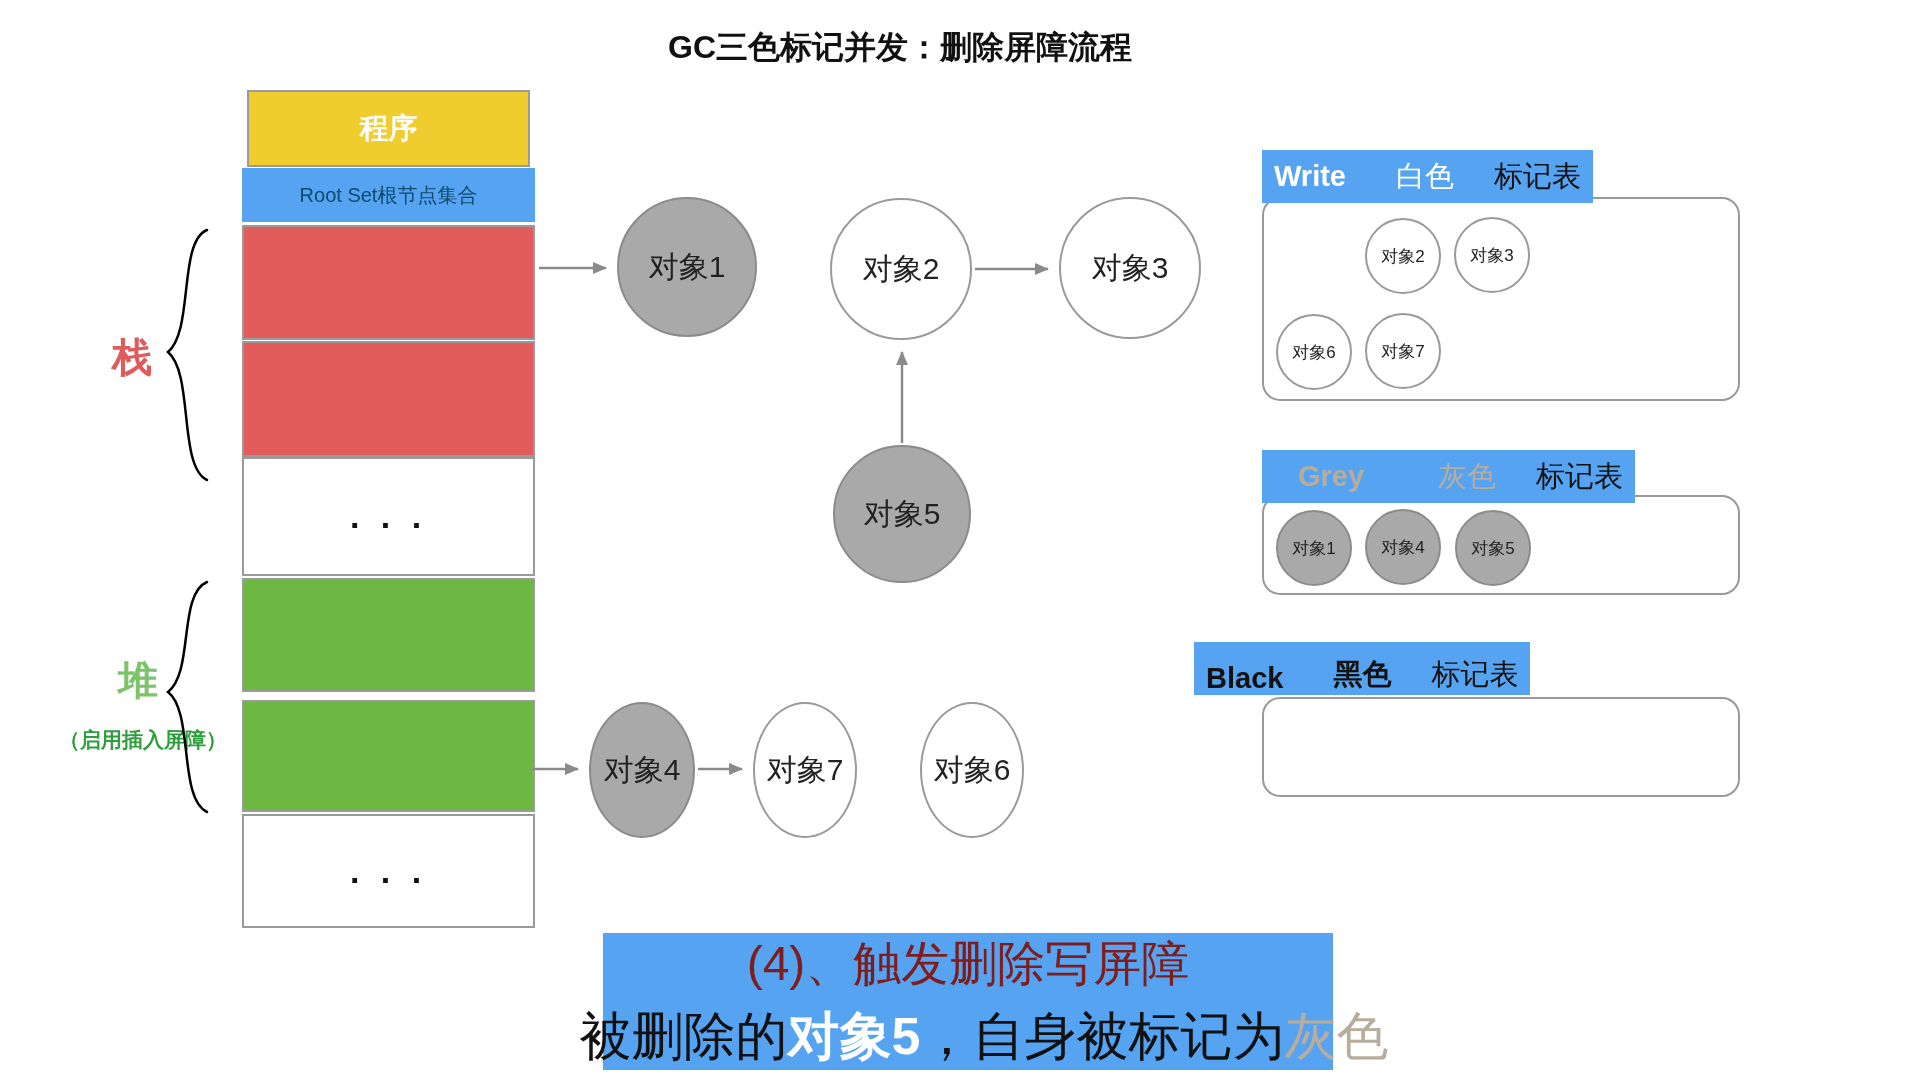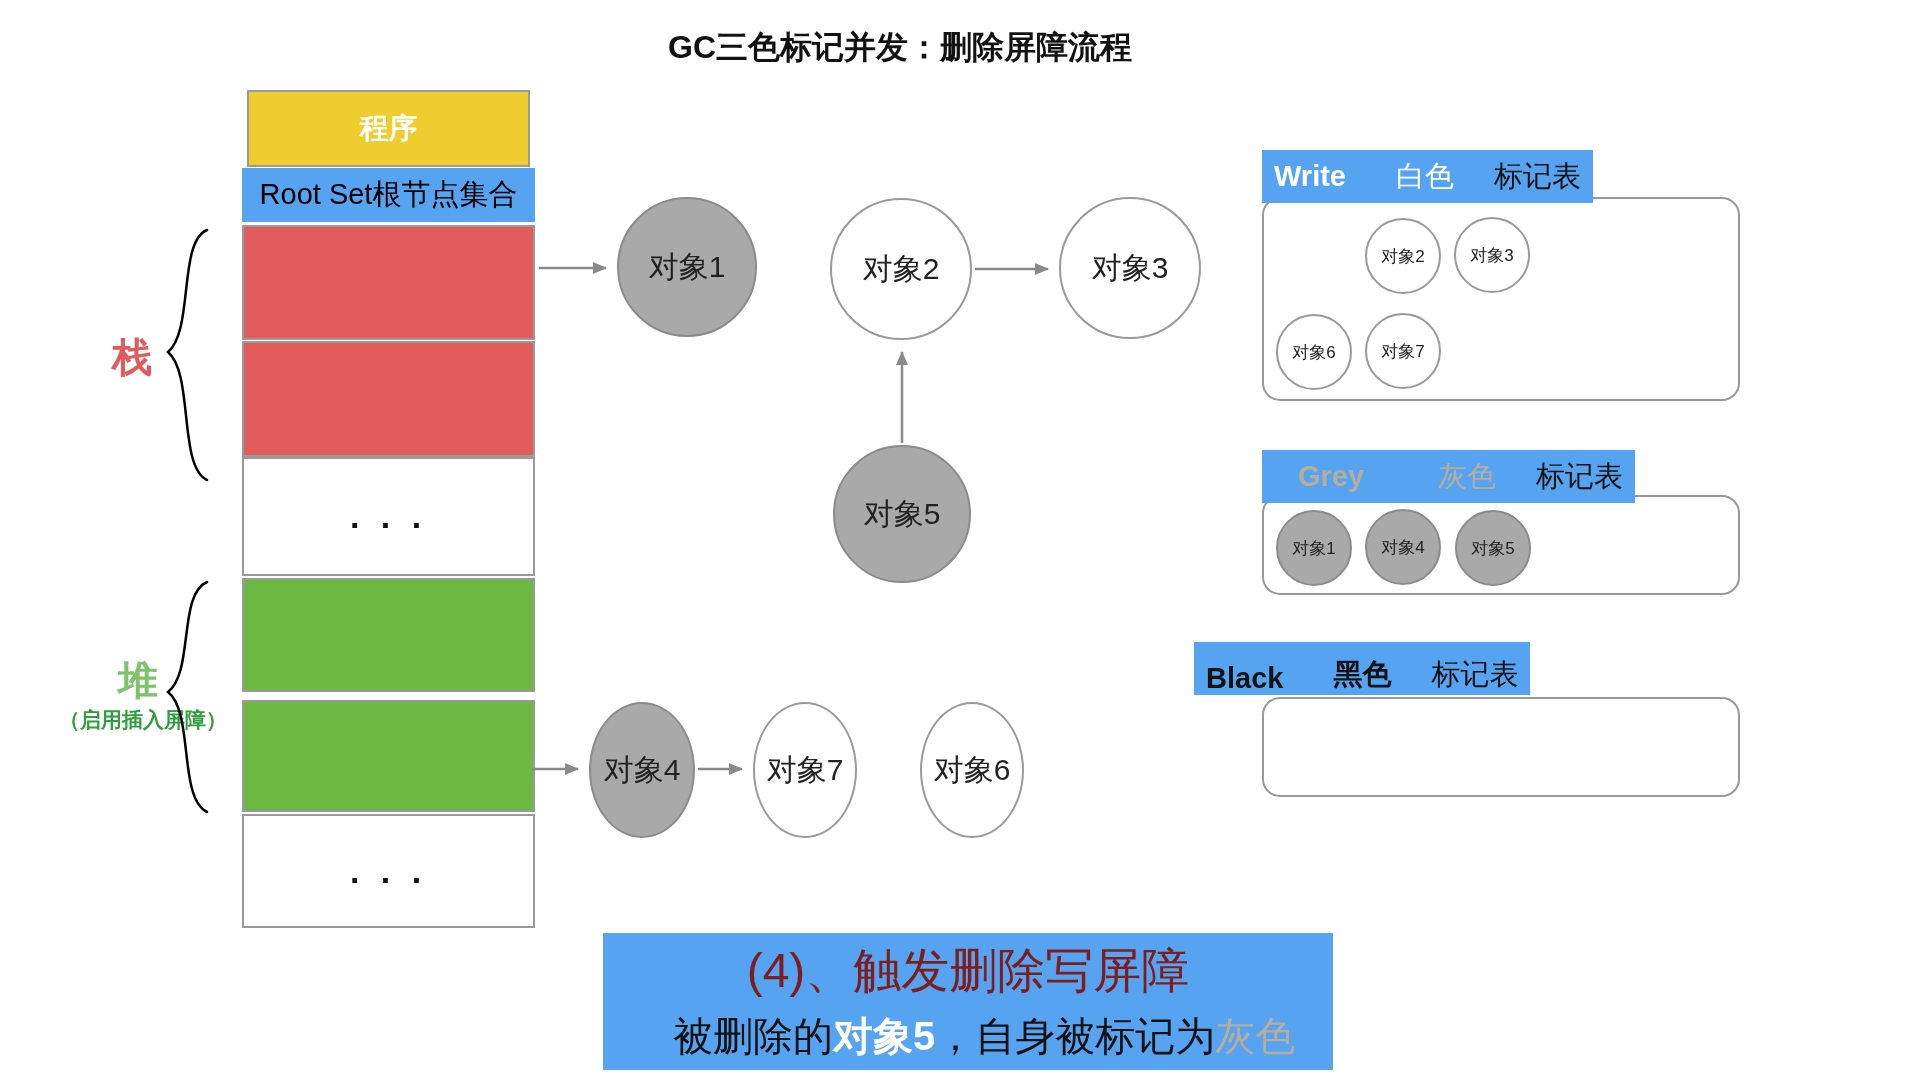--- a/index.html
+++ b/index.html
@@ -6,32 +6,32 @@
   #stage{position:relative;width:1920px;height:1080px;background:#fff;overflow:hidden;
          font-family:"Liberation Sans","DejaVu Sans",sans-serif;}
   .abs{position:absolute;}
   
   #page-title{left:560px;top:26px;width:680px;text-align:center;font-size:32px;font-weight:bold;color:#111;}
   
   .membox{left:242px;width:293px;box-sizing:border-box;border:2px solid #9a9a9a;
           display:flex;align-items:center;justify-content:center;}
   #program-box{left:247px;top:90px;width:283px;height:77px;background:#f0cd2f;
                font-size:29px;font-weight:bold;color:#ffffff;}
-  #rootset-box{top:168px;height:54px;background:#55a3f1;border:none;font-size:29px;color:#000000;white-space:nowrap;}
+  #rootset-box{top:168px;height:54px;background:#55a3f1;border:none;font-size:20px;color:#0c4a6e;white-space:nowrap;}
   #stack-cell-1{top:225px;height:115px;background:#e25c5c;}
   #stack-cell-2{top:341px;height:116px;background:#e25c5c;}
   #ellipsis-box-1{top:457px;height:119px;background:#fff;}
   #heap-cell-1{top:578px;height:114px;background:#6cb843;}
   #heap-cell-2{top:700px;height:112px;background:#6cb843;}
   #ellipsis-box-2{top:814px;height:114px;background:#fff;}
   .ellipsis{font-size:34px;font-weight:bold;letter-spacing:6px;color:#111;}
   
   #stack-label{left:112px;top:330px;font-size:40px;font-weight:bold;color:#e05b5b;}
   #heap-label{left:118px;top:653px;font-size:40px;font-weight:bold;color:#7cc36a;}
-  #heap-note{left:48px;top:706px;width:190px;text-align:center;font-size:21px;font-weight:bold;color:#2f9e3c;}
+  #heap-note{left:48px;top:726px;width:190px;text-align:center;font-size:21px;font-weight:bold;color:#2f9e3c;}
   
   .gnode{border-radius:50%;display:flex;align-items:center;justify-content:center;
          font-size:30px;color:#222;box-sizing:border-box;}
   .gnode.white{background:#ffffff;border:2px solid #9a9a9a;}
   .gnode.gray{background:#a9a9a9;border:2px solid #8b8b8b;}
   #node-obj1{left:617px;top:197px;width:140px;height:140px;}
   #node-obj2{left:830px;top:198px;width:142px;height:142px;}
   #node-obj3{left:1059px;top:197px;width:142px;height:142px;}
   #node-obj5{left:833px;top:445px;width:138px;height:138px;}
   #node-obj4{left:589px;top:702px;width:106px;height:136px;}
@@ -62,21 +62,21 @@
   #chip-w-obj3{left:1454px;top:217px;}
   #chip-w-obj6{left:1276px;top:314px;}
   #chip-w-obj7{left:1365px;top:313px;}
   #chip-g-obj1{left:1276px;top:510px;}
   #chip-g-obj4{left:1365px;top:509px;}
   #chip-g-obj5{left:1455px;top:510px;}
   
   #callout{left:603px;top:933px;width:730px;height:137px;background:#55a3f1;
            display:flex;flex-direction:column;align-items:center;justify-content:center;gap:6px;}
   #callout .cl1{font-size:48px;color:#7f1d1d;}
-  #callout .cl2{font-size:40px;color:#111;white-space:nowrap;margin-left:32px;}
+  #callout .cl2{font-size:52px;color:#111;white-space:nowrap;margin-left:32px;}
   #callout .hl-obj{color:#ffffff;font-weight:bold;}
   #callout .hl-grey{color:#b8ac9c;}
   
   #overlay{left:0;top:0;width:1920px;height:1080px;pointer-events:none;z-index:4;}
 </style>
 </head>
 <body>
 
 <div id="stage">
 

